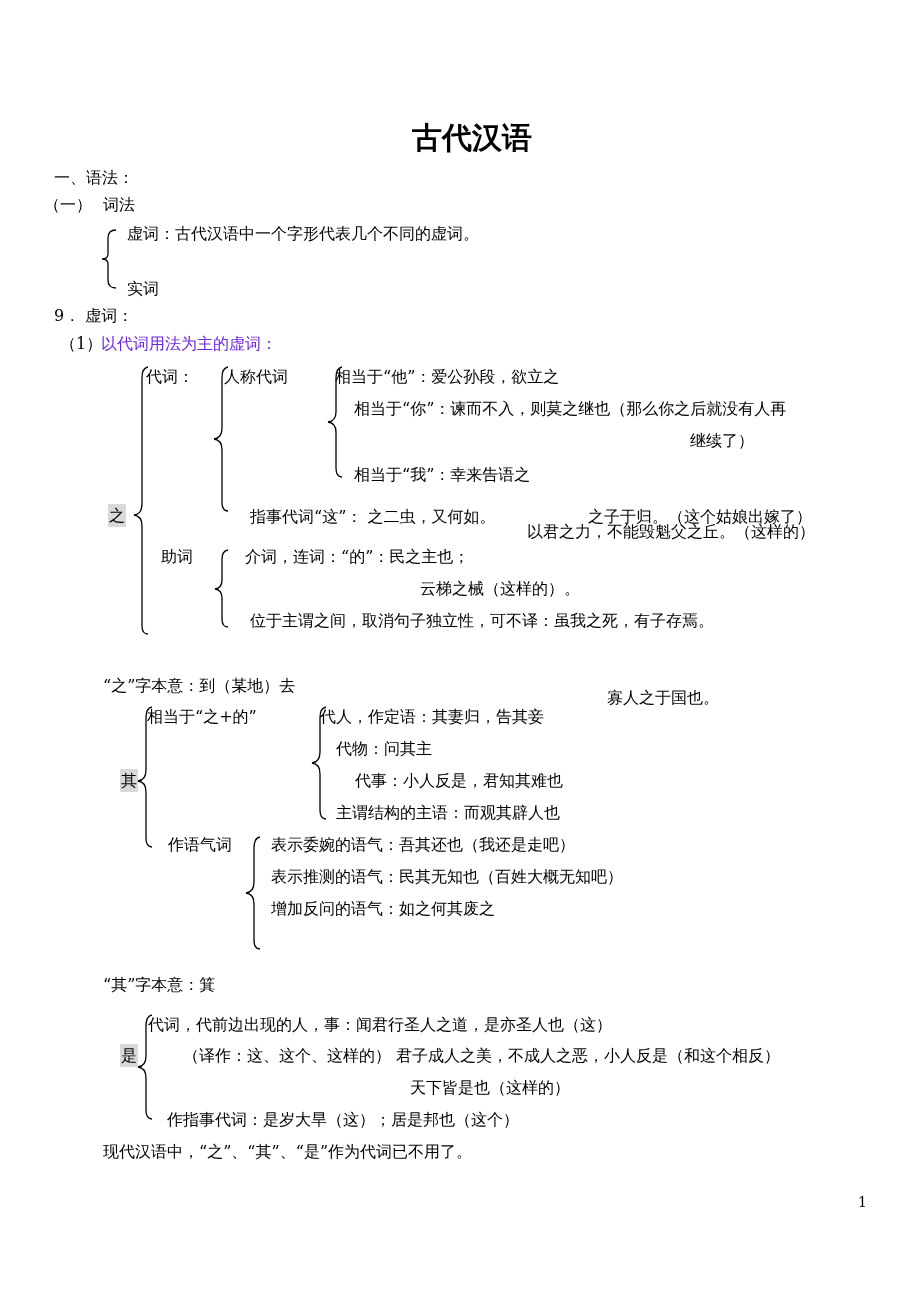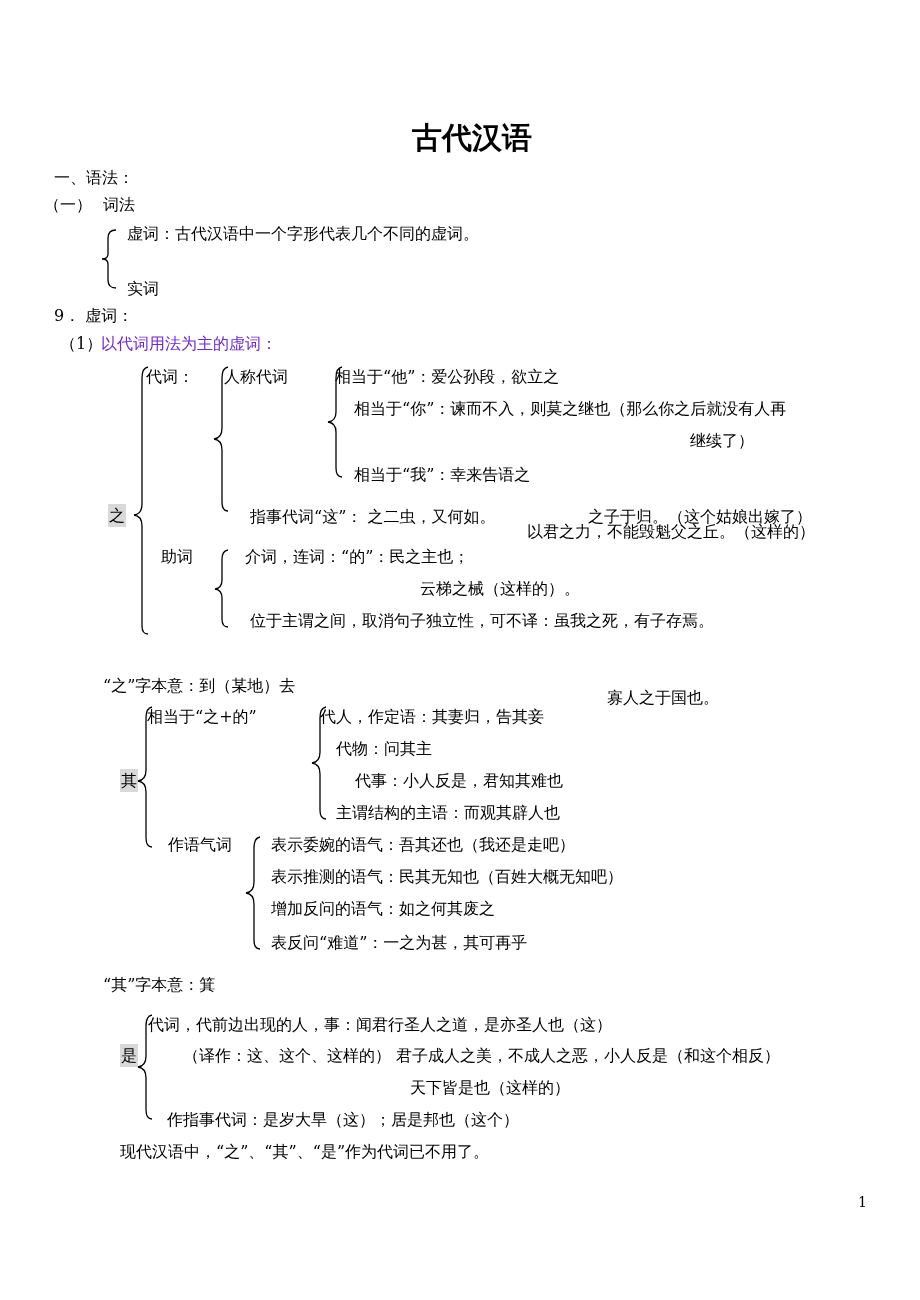--- a/index.html
+++ b/index.html
@@ -79,29 +79,28 @@
   <div class="t" style="left:355px; top:771px;">代事：小人反是，君知其难也</div>
   <div class="t" style="left:336px; top:803px;">主谓结构的主语：而观其辟人也</div>
 
   <div class="t" style="left:168px; top:835px;">作语气词</div>
   <svg class="brace" style="left:242px; top:834px;" width="20" height="118">
     <path d="M18 3 Q12 4 12 14 L12 48 Q12 58 4 59 Q12 60 12 70 L12 106 Q12 115 18 115"></path>
   </svg>
   <div class="t" style="left:271px; top:835px;">表示委婉的语气：吾其还也（我还是走吧）</div>
   <div class="t" style="left:271px; top:867px;">表示推测的语气：民其无知也（百姓大概无知吧）</div>
   <div class="t" style="left:271px; top:899px;">增加反问的语气：如之何其废之</div>
-  <div class="t" style="left:271px; top:933px;">表反问“难道”：一之为甚，其可再乎</div>
 
   <div class="t" style="left:103px; top:975px;">“其”字本意：箕</div>
 
   <span class="t" style="left:120px; top:1046px;"><span class="hl">是</span></span>
   <svg class="brace" style="left:134px; top:1012px;" width="20" height="110">
     <path d="M18 3 Q12 4 12 14 L12 44 Q12 54 4 55 Q12 56 12 66 L12 98 Q12 107 18 107"></path>
   </svg>
   <div class="t" style="left:148px; top:1015px;">代词，代前边出现的人，事：闻君行圣人之道，是亦圣人也（这）</div>
   <div class="t" style="left:183px; top:1046px;">（译作：这、这个、这样的）  君子成人之美，不成人之恶，小人反是（和这个相反）</div>
   <div class="t" style="left:410px; top:1078px;">天下皆是也（这样的）</div>
   <div class="t" style="left:167px; top:1110px;">作指事代词：是岁大旱（这）；居是邦也（这个）</div>
 
-  <div class="t" style="left:120px; top:1142px;">现代汉语中，“之”、“其”、“是”作为代词已不用了。</div>
+  <div class="t" style="left:103px; top:1142px;">现代汉语中，“之”、“其”、“是”作为代词已不用了。</div>
 
   <div class="t pagenum" style="left:858px; top:1192px;">1</div>
 </div>
 
 </body></html>

